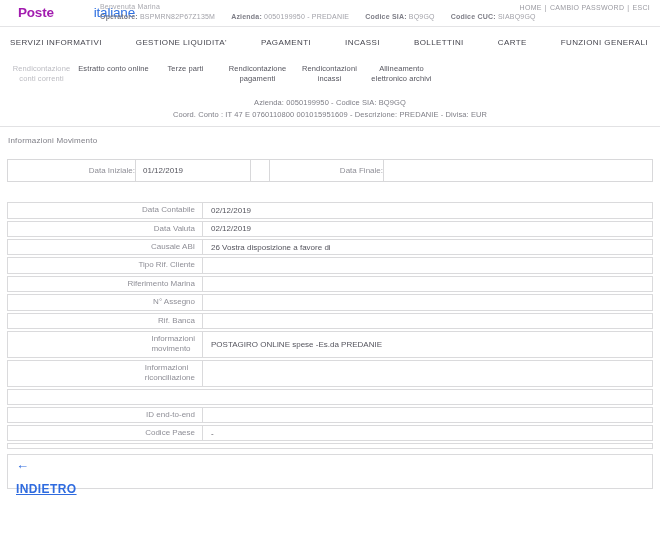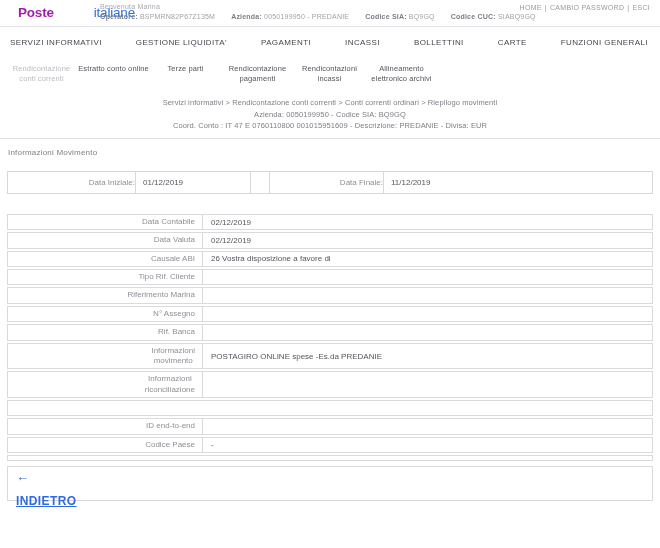--- a/index.html
+++ b/index.html
@@ -45,21 +45,21 @@
   .dc2 { width:115px; padding-left:7px; color:#55555e; border-right:1px solid #d8d8da; }
   .dc3 { width:19px; border-right:1px solid #d8d8da; }
   .dc4 { width:114px; }
   .dc5 { flex:1; padding-left:7px; color:#55555e; }
 
   
   .details { margin:20px 7px 0 7px; font-size:8px; }
   .drow { display:flex; border:1px solid #dadadc; margin-bottom:2px; min-height:16px; align-items:stretch; background:#fff; }
   .dlabel { width:195px; border-right:1px solid #dadadc; display:flex; align-items:center;
             justify-content:flex-end; padding:2px 7px 2px 2px; color:#8f8f97; }
-  .dlabel span { white-space:pre-line; text-align:center; line-height:1.3; }
+  .dlabel span { white-space:pre-line; text-align:left; line-height:1.3; }
   .dvalue { flex:1; display:flex; align-items:center; padding:2px 4px 2px 8px; color:#55555e; }
   .dvalue.neg { color:#e0302d; }
   .strip { height:6px; border:1px solid #dadadc; margin:0 7px 0 7px; }
 
   
   .footer-box { margin:5px 7px 0 7px; border:1px solid #dadadc; height:35px; padding:4px 0 0 8px; }
   .back { display:inline-block; cursor:pointer; }
   .back-arrow { color:#2f6bdf; font-size:13px; line-height:12px; display:block; }
   .back-label { color:#2f6bdf; font-size:12px; font-weight:700; letter-spacing:0.4px; display:block; margin-top:11px;text-decoration:underline; }
 </style>
@@ -95,33 +95,31 @@
 <div class="subnav">
   <div class="item muted">Rendicontazione conti correnti</div>
   <div class="item">Estratto conto online</div>
   <div class="item">Terze parti</div>
   <div class="item">Rendicontazione pagamenti</div>
   <div class="item">Rendicontazioni incassi</div>
   <div class="item">Allineamento elettronico archivi</div>
 </div>
 
 <div class="breadcrumb">
-  <div>Servizi informativi &gt; Rendicontazione conti correnti &gt; Conti correnti ordinari &gt; Riepilogo movimenti</div>
   <div>Azienda: 0050199950 - Codice SIA: BQ9GQ</div>
   <div>Coord. Conto : IT 47 E 0760110800 001015951609 - Descrizione: PREDANIE - Divisa: EUR</div>
 </div>
 
 <div class="section-title">Informazioni Movimento</div>
 
 <div class="datebox">
   <div class="cell dc-label dc1">Data Iniziale:</div>
   <div class="cell dc2">01/12/2019</div>
   <div class="cell dc3"></div>
   <div class="cell dc-label dc4">Data Finale:</div>
-  <div class="cell dc5">11/12/2019</div>
 </div>
 
 <div class="details">
   <div class="drow">
     <div class="dlabel">
         <span>Data Contabile</span>
       </div>
     <div class="dvalue">02/12/2019</div>
   </div>
   <div class="drow">

